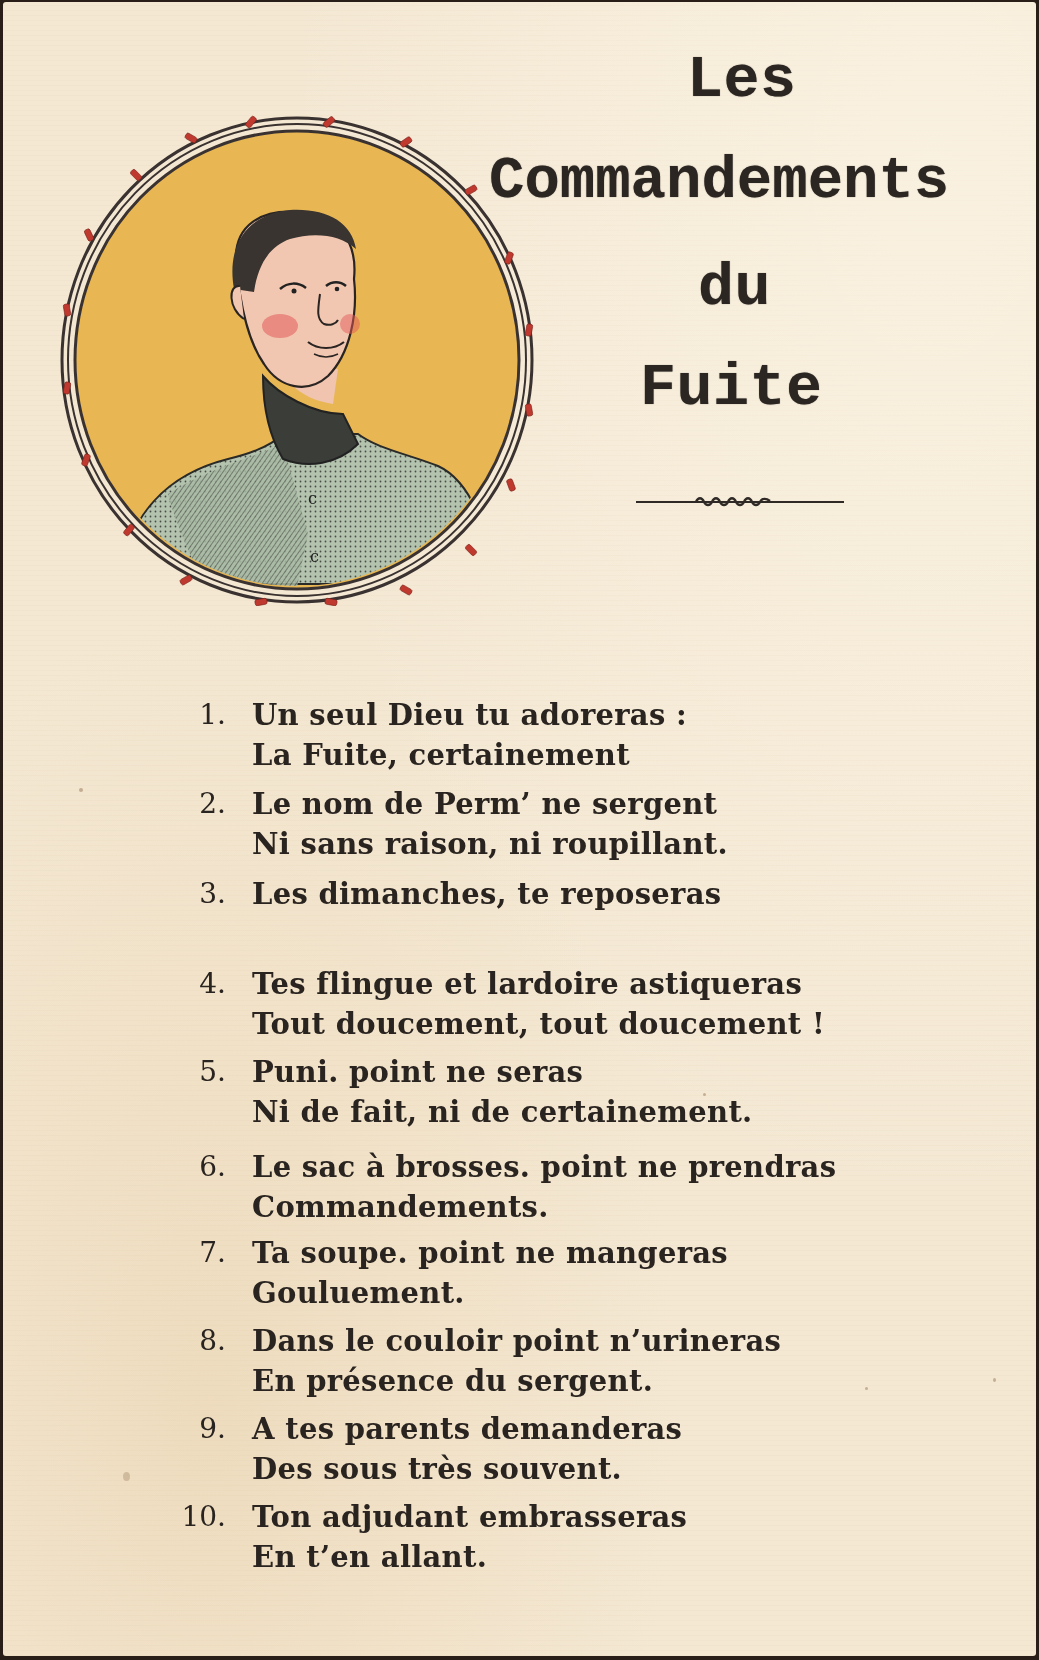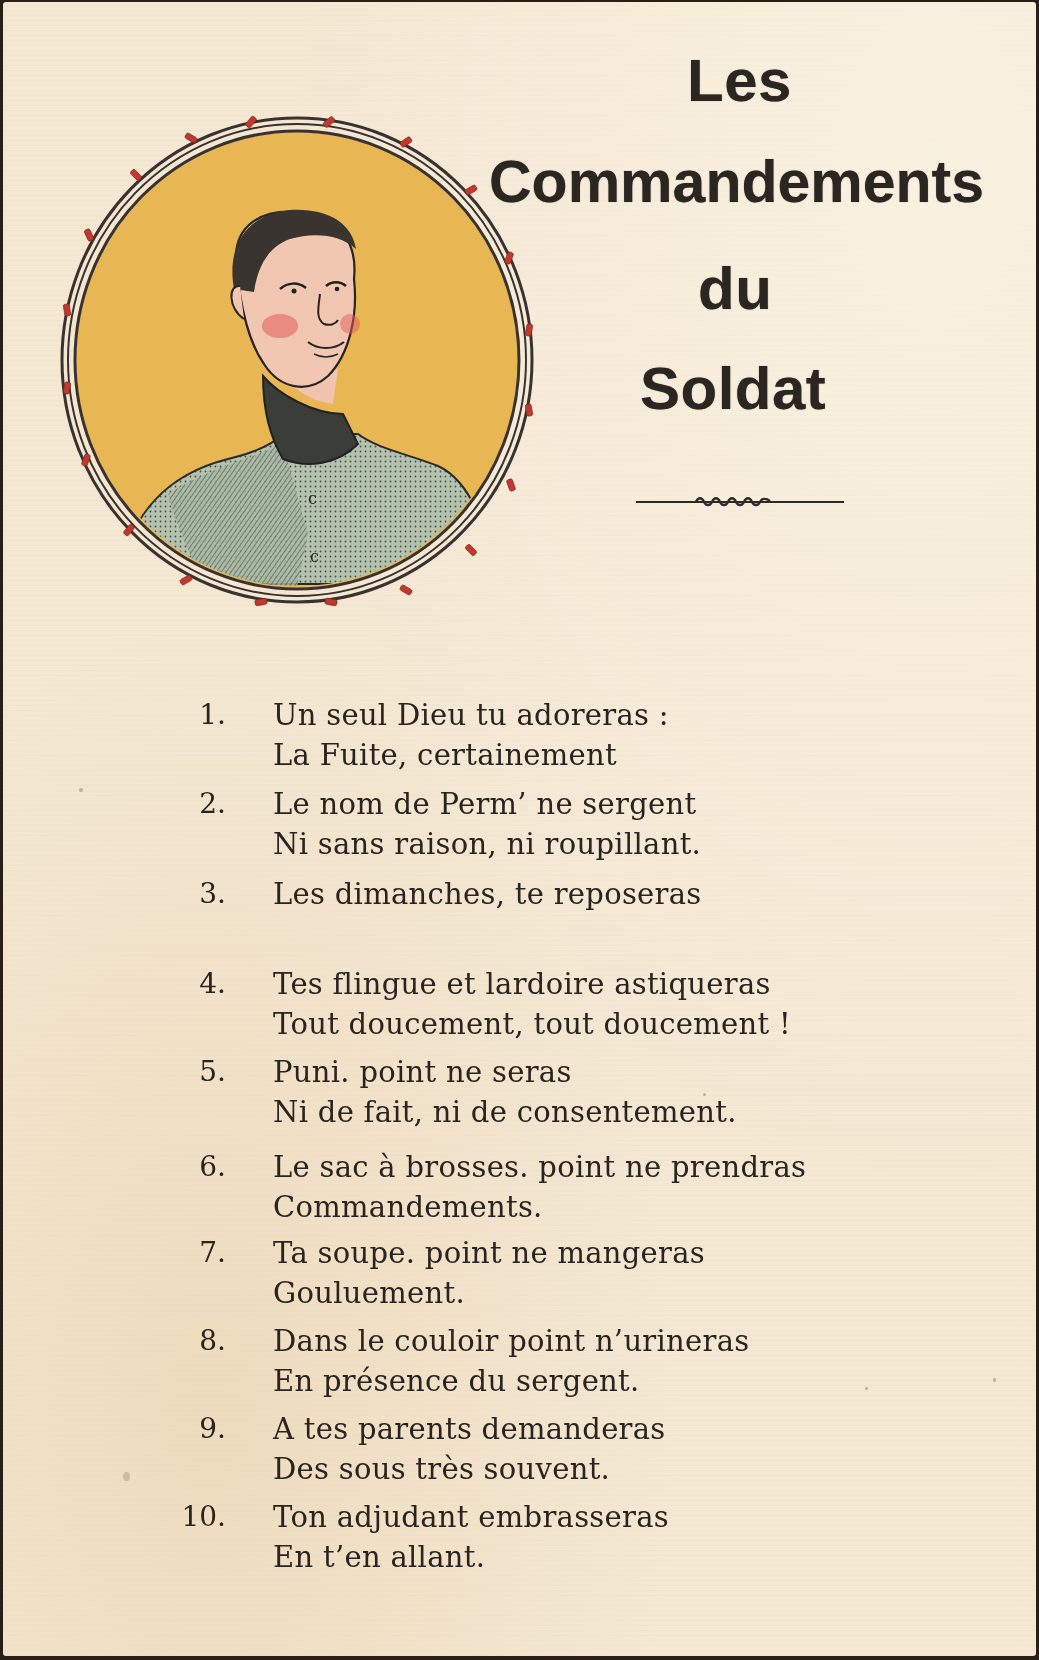--- a/index.html
+++ b/index.html
@@ -12,21 +12,21 @@
       background:
         radial-gradient(ellipse at 20% 85%, rgba(226,196,150,0.35), rgba(0,0,0,0) 40%),
         radial-gradient(ellipse at 90% 10%, rgba(255,250,238,0.5), rgba(0,0,0,0) 50%),
         repeating-linear-gradient(0deg, rgba(200,170,130,0.06) 0px, rgba(200,170,130,0.06) 1px, rgba(0,0,0,0) 1px, rgba(0,0,0,0) 5px),
         #f4e8d3;
       border-radius: 3px;
       overflow: hidden;
     }
     .title-line {
       position: absolute; left: 0; width: 1033px;
-      font-family: Liberation Sans, sans-serif; font-weight: bold;
+      font-family: Liberation Mono, monospace; font-weight: bold;
       color: #2b2622; letter-spacing: 0.5px;
       text-shadow: 0 0 1px rgba(40,35,30,0.6);
       white-space: nowrap;
     }
     .t1 { top: 44px; left: 684px; width: auto; font-size: 60px; }
     .t2 { top: 146px; left: 486px; width: auto; font-size: 59px; letter-spacing: 0px; }
     .t3 { top: 252px; left: 695px; width: auto; font-size: 60px; }
     .t4 { top: 352px; left: 637px; width: auto; font-size: 60px; }
 
     .divider { position: absolute; left: 633px; top: 492px; width: 208px; height: 16px; }
@@ -37,22 +37,23 @@
       position: absolute; left: 0; top: 696px; width: 1033px;
       font-family: "DejaVu Serif", serif; color: #2a2420;
       font-size: 29px;
     }
     .cmd { position: absolute; left: 0; width: 1033px; height: 80px; }
     .cmd-num {
       position: absolute; right: 810px; top: 0; text-align: right;
       font-size: 28px; white-space: nowrap;
     }
     .cmd-l1, .cmd-l2 {
-      position: absolute; left: 270px; white-space: nowrap;
+      position: absolute; left: 249px; white-space: nowrap;
       letter-spacing: 0.3px;
+      font-weight: bold;
     }
     .cmd-l1 { top: 0; }
     .cmd-l2 { top: 40px; }
     .speck { position: absolute; border-radius: 50%; background: #8a6a4c; opacity: .45; }
   </style>
 </head>
 <body>
 
 <div class="card">
 
@@ -129,21 +130,21 @@
       <rect x="6" y="190" width="6" height="12" rx="2" transform="rotate(-10 9 196)"></rect>
       <rect x="28" y="115" width="6" height="12" rx="2" transform="rotate(-25 31 121)"></rect>
       <rect x="75" y="55" width="6" height="12" rx="2" transform="rotate(-45 78 61)"></rect>
       <rect x="130" y="18" width="6" height="12" rx="2" transform="rotate(-60 133 24)"></rect>
     </g>
   </svg>
 
   <div class="title-line t1">Les</div>
   <div class="title-line t2">Commandements</div>
   <div class="title-line t3">du</div>
-  <div class="title-line t4">Soldat</div>
+  <div class="title-line t4">Fuite</div>
 
   <svg class="divider" viewBox="0 0 208 16" xmlns="http://www.w3.org/2000/svg">
     <line x1="0" y1="8" x2="208" y2="8" stroke="#2f2a26" stroke-width="2"></line>
     <path d="M60 8 C 62 3, 66 3, 68 8 C 70 12, 74 12, 76 8 C 78 3, 82 3, 84 8 C 86 12, 90 12, 92 8 C 94 3, 98 3, 100 8 C 102 12, 106 12, 108 8 C 110 3, 114 3, 116 8 C 118 12, 122 12, 124 8 C 126 4, 130 4, 134 7" stroke="#2f2a26" stroke-width="2.4" fill="none"></path>
   </svg>
 
   <div class="commandments">
     <div class="cmd" style="top:0px">
       <span class="cmd-num">1.</span>
       <span class="cmd-l1">Un seul Dieu tu adoreras :</span>
@@ -159,21 +160,21 @@
       <span class="cmd-l1">Les dimanches, te reposeras</span>
     </div>
     <div class="cmd" style="top:269px">
       <span class="cmd-num">4.</span>
       <span class="cmd-l1">Tes flingue et lardoire astiqueras</span>
       <span class="cmd-l2">Tout doucement, tout doucement !</span>
     </div>
     <div class="cmd" style="top:357px">
       <span class="cmd-num">5.</span>
       <span class="cmd-l1">Puni. point ne seras</span>
-      <span class="cmd-l2">Ni de fait, ni de consentement.</span>
+      <span class="cmd-l2">Ni de fait, ni de certainement.</span>
     </div>
     <div class="cmd" style="top:452px">
       <span class="cmd-num">6.</span>
       <span class="cmd-l1">Le sac à brosses. point ne prendras</span>
       <span class="cmd-l2">Commandements.</span>
     </div>
     <div class="cmd" style="top:538px">
       <span class="cmd-num">7.</span>
       <span class="cmd-l1">Ta soupe. point ne mangeras</span>
       <span class="cmd-l2">Gouluement.</span>

